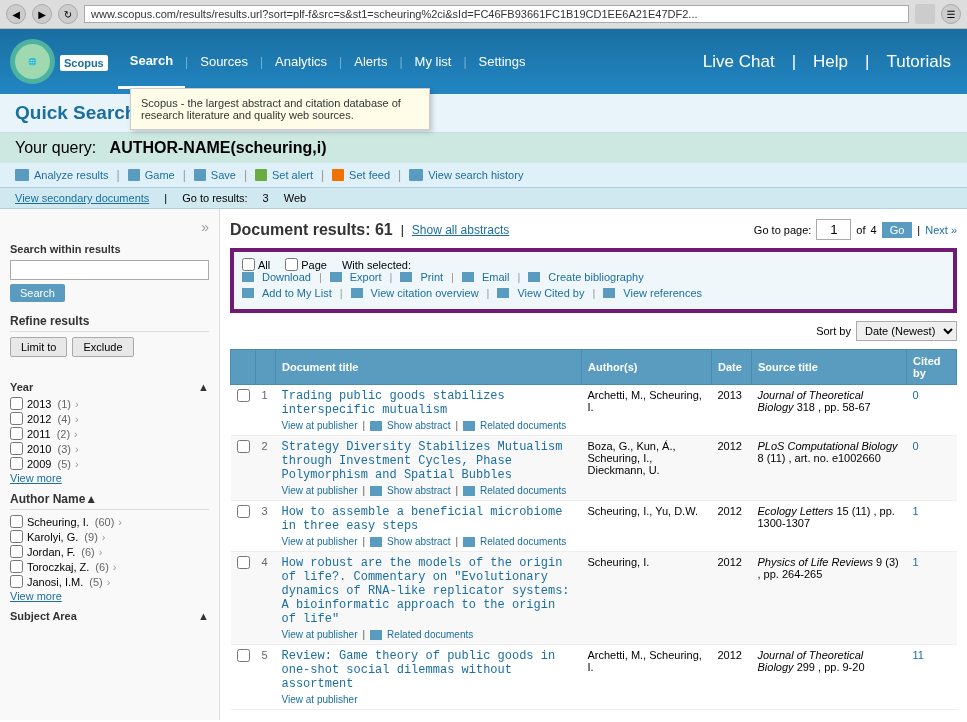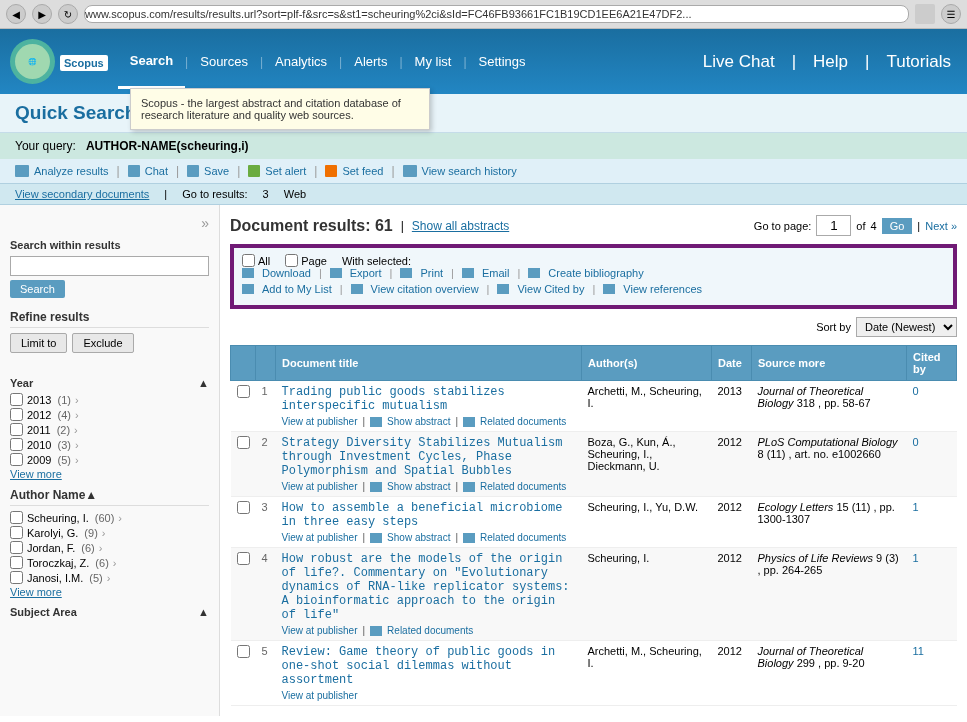--- a/index.html
+++ b/index.html
@@ -1,21 +1,21 @@
 <!DOCTYPE html>
 <html><head>
   <meta charset="utf-8">
   <style>
     * { margin: 0; padding: 0; box-sizing: border-box; }
     body { font-family: Arial, sans-serif; font-size: 12px; background: #fff; width: 967px; overflow-x: hidden; }
 
     
     .browser-bar { background: #ddd; padding: 4px 6px; display: flex; align-items: center; gap: 6px; border-bottom: 1px solid #bbb; }
     .browser-btn { width: 20px; height: 20px; border-radius: 50%; background: #ccc; border: 1px solid #aaa; cursor: pointer; display: flex; align-items: center; justify-content: center; font-size: 10px; }
-    .address-bar { flex: 1; background: #fff; border: 1px solid #aaa; border-radius: 8px; padding: 2px 0; font-size: 11px; color: #333; }
+    .address-bar { flex: 1; background: #fff; border: 1px solid #aaa; border-radius: 0; padding: 2px 6px; font-size: 11px; color: #333; }
     .browser-icon { width: 20px; height: 20px; background: #ccc; border-radius: 2px; }
 
     
     .header { background: linear-gradient(to bottom, #1a6ea0, #2286c3); display: flex; align-items: center; padding: 0 10px; height: 65px; }
     .logo-area { display: flex; align-items: center; gap: 5px; }
     .logo-circle { width: 45px; height: 45px; border-radius: 50%; background: #4db3a0; display: flex; align-items: center; justify-content: center; overflow: hidden; }
     .logo-scopus { background: #fff; color: #1a6ea0; font-weight: bold; font-size: 11px; padding: 2px 4px; border-radius: 2px; margin-top: 2px; }
     .main-nav { display: flex; align-items: center; flex: 1; padding-left: 10px; }
     .nav-item { color: #fff; padding: 0 12px; height: 55px; display: flex; align-items: center; font-size: 13px; cursor: pointer; text-decoration: none; }
     .nav-item.active { border-bottom: 3px solid #fff; font-weight: bold; }
@@ -25,21 +25,21 @@
 
     
     .tooltip-box { position: absolute; top: 88px; left: 130px; background: #fffde7; border: 1px solid #ccc; padding: 8px 10px; font-size: 11px; color: #333; z-index: 100; width: 300px; box-shadow: 2px 2px 5px rgba(0,0,0,0.2); }
 
     
     .quick-search-bar { background: #e8f4f9; padding: 8px 15px; display: flex; align-items: center; gap: 10px; border-bottom: 1px solid #c5dce9; }
     .quick-search-label { font-size: 19px; font-weight: bold; color: #1a6ea0; }
     .quick-search-input { border: 1px solid #aaa; padding: 3px 6px; font-size: 12px; width: 200px; }
 
     
-    .info-bar { background: #cce8e0; padding: 6px 15px; font-size: 12px; }
+    .info-bar { background: #cce8e0; padding: 6px 15px; font-size: 16px; }
     .info-bar strong { color: #000; }
 
     
     .action-bar { background: #e0f0f8; padding: 5px 15px; display: flex; align-items: center; gap: 5px; flex-wrap: wrap; border-bottom: 1px solid #b0d0e0; }
     .action-btn { display: flex; align-items: center; gap: 3px; color: #1a6ea0; cursor: pointer; font-size: 11px; text-decoration: none; }
     .action-sep { color: #999; margin: 0 3px; }
 
     
     .secondary-bar { background: #d0e8f0; padding: 4px 15px; display: flex; align-items: center; gap: 15px; font-size: 11px; border-bottom: 1px solid #b0d0e0; }
     .secondary-link { color: #1a6ea0; cursor: pointer; text-decoration: underline; }
@@ -176,21 +176,21 @@
   <span>Your query:</span>
   &nbsp;
   <strong>AUTHOR-NAME(scheuring,i)</strong>
 </div>
 
 <div class="action-bar">
   <span class="icon-analyze"></span>
   <a class="action-btn">Analyze results</a>
   <span class="action-sep">|</span>
   <span class="icon-edit"></span>
-  <a class="action-btn">Chat</a>
+  <a class="action-btn">Game</a>
   <span class="action-sep">|</span>
   <span class="icon-save"></span>
   <a class="action-btn">Save</a>
   <span class="action-sep">|</span>
   <span class="icon-alert"></span>
   <a class="action-btn">Set alert</a>
   <span class="action-sep">|</span>
   <span class="icon-feed"></span>
   <a class="action-btn">Set feed</a>
   <span class="action-sep">|</span>
@@ -388,21 +388,21 @@
     </div>
 
     <table class="results-table">
       <thead>
         <tr>
           <th style="width:20px;"></th>
           <th style="width:20px;"></th>
           <th>Document title</th>
           <th style="width:130px;">Author(s)</th>
           <th style="width:40px;">Date</th>
-          <th style="width:155px;">Source more</th>
+          <th style="width:155px;">Source title</th>
           <th style="width:50px;">Cited by</th>
         </tr>
       </thead>
       <tbody id="results-tbody">
       <tr>
             <td><input type="checkbox" style=""></td>
             <td class="num-cell">1</td>
             <td><a class="result-title">Trading public goods stabilizes interspecific mutualism</a><div class="result-actions">
                 <a class="result-action-link">View at publisher</a>
                 <span>|</span>

